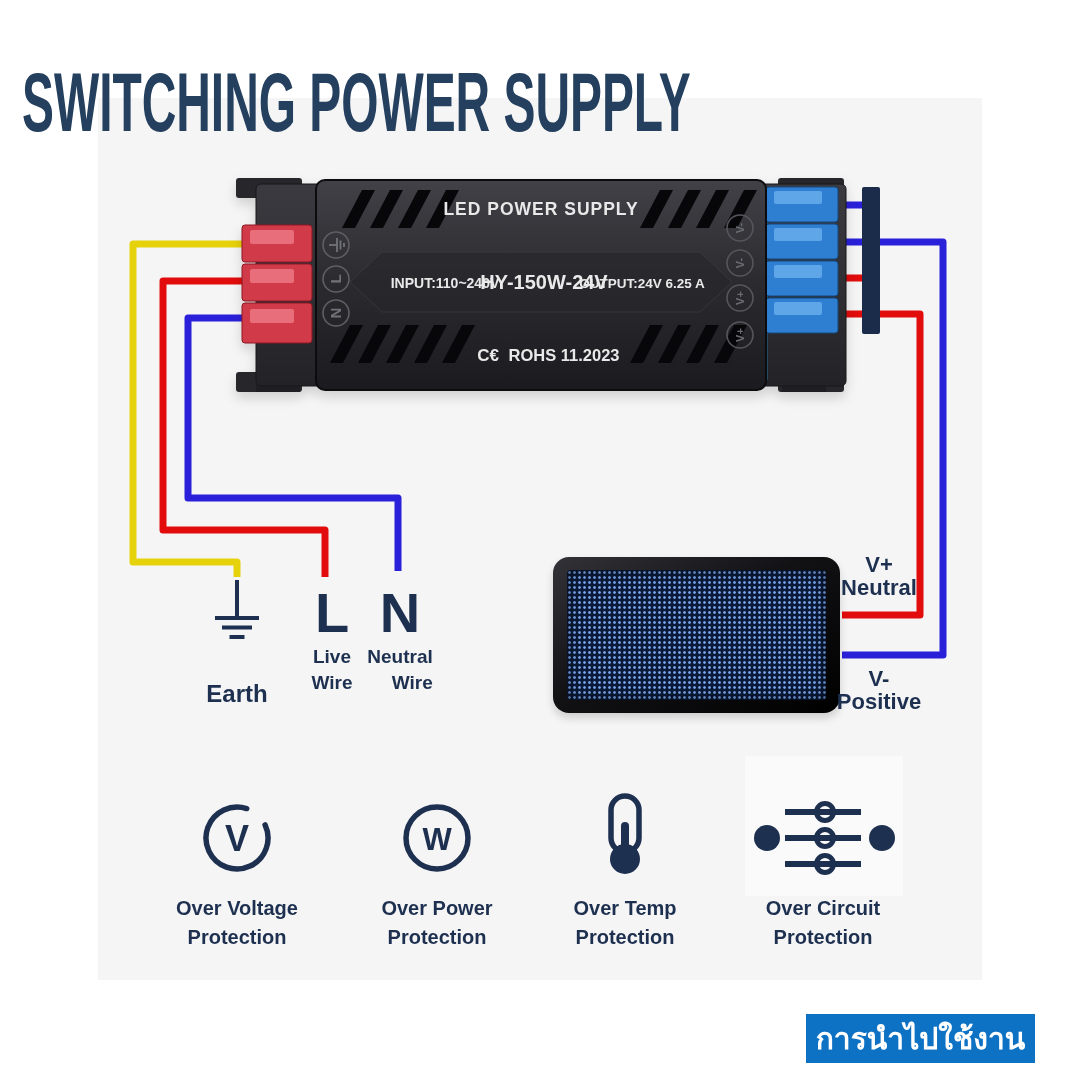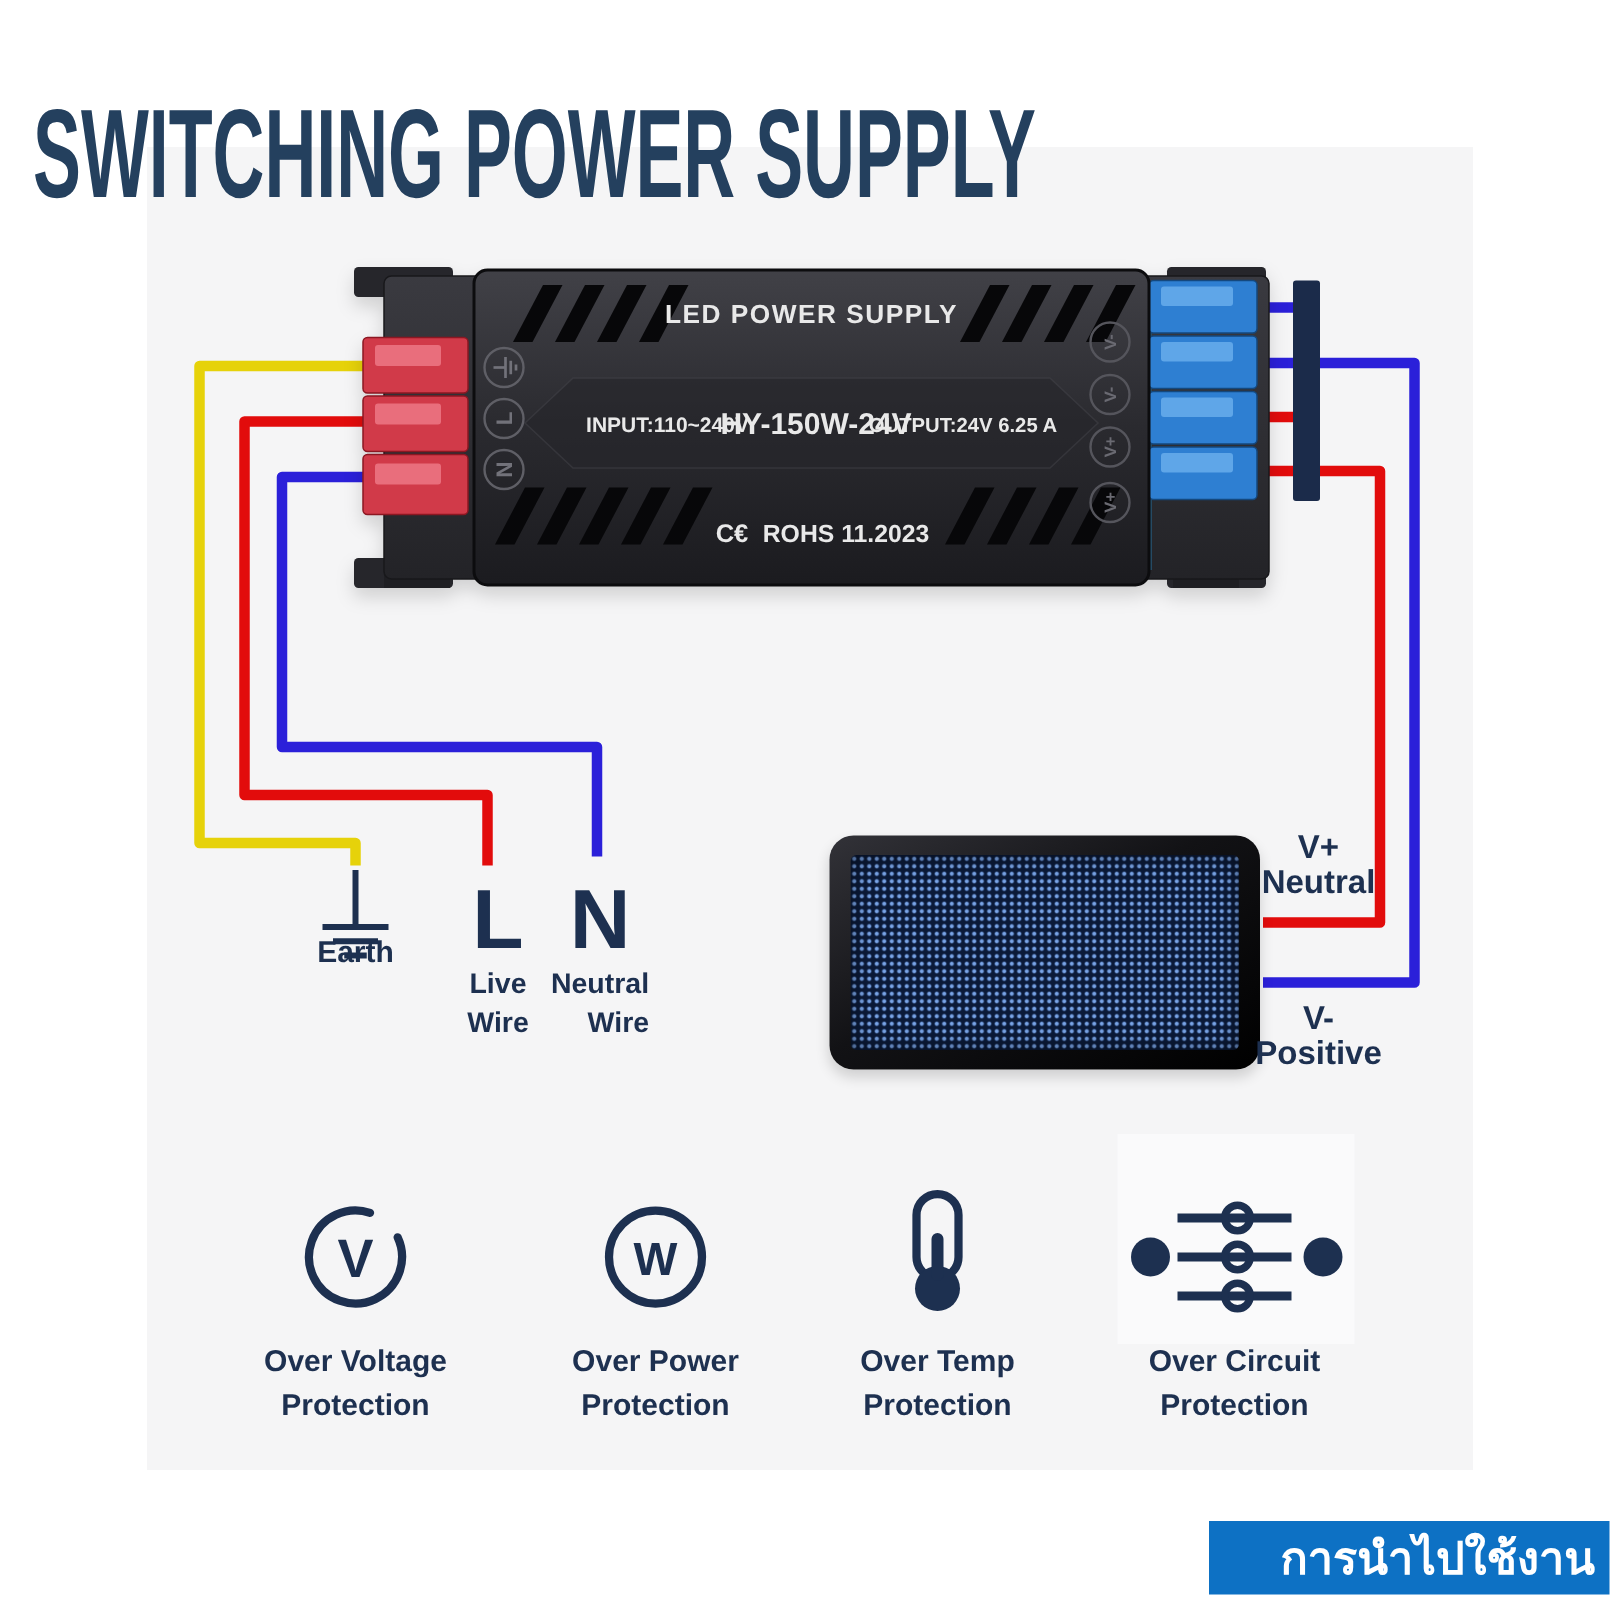--- a/index.html
+++ b/index.html
@@ -23,35 +23,35 @@
     box-shadow:0 5px 9px rgba(0,0,0,.16);
   }
   .ledscreen{
     position:absolute;left:14px;top:13px;right:14px;bottom:13px;border-radius:4px;
     background-color:#0b1a38;
     background-image:radial-gradient(circle,#7aa5e8 .9px,rgba(96,140,210,.35) 1.5px,transparent 1.9px);
     background-size:5px 5px;
     box-shadow:inset 0 0 14px rgba(0,0,0,.55);
   }
   .lbl{position:absolute;color:#1d3050;font-weight:bold;text-align:center;transform:translateX(-50%);white-space:nowrap;}
-  .earth-lbl{left:237px;top:624px;font-size:20px;}
+  .earth-lbl{left:237px;top:680px;font-size:24px;}
   .big-letter{font-size:56px;line-height:54px;top:586px;}
   .live-letter{left:332px;}
   .neutral-letter{left:400px;}
   .two-line{font-size:19px;line-height:26px;}
   .live-lbl{left:332px;top:644px;}
   .neutral-lbl{left:400px;top:644px;text-align:right;}
   .vplus-lbl{left:879px;top:553px;font-size:22px;line-height:23px;}
   .vminus-lbl{left:879px;top:667px;font-size:22px;line-height:23px;}
   .feat-icon{position:absolute;top:788px;transform:translateX(-50%);}
   .feat-lbl{top:894px;font-size:20px;line-height:29px;}
   .badge{
     position:absolute;left:806px;top:1014px;width:229px;height:49px;background:#0d71c4;
     color:#ffffff;font-weight:bold;font-size:30px;
-    display:flex;align-items:center;justify-content:center;padding-left:38px;
+    display:flex;align-items:center;justify-content:center;
   }
   .icon-stroke{stroke:#1d3050;fill:none;}
   .icon-fill{fill:#1d3050;}
   .psu-text{fill:#e9e9e9;font-weight:bold;}
 </style>
 </head>
 <body>
 
 <div class="panel"></div>
 <div class="tile"></div>

